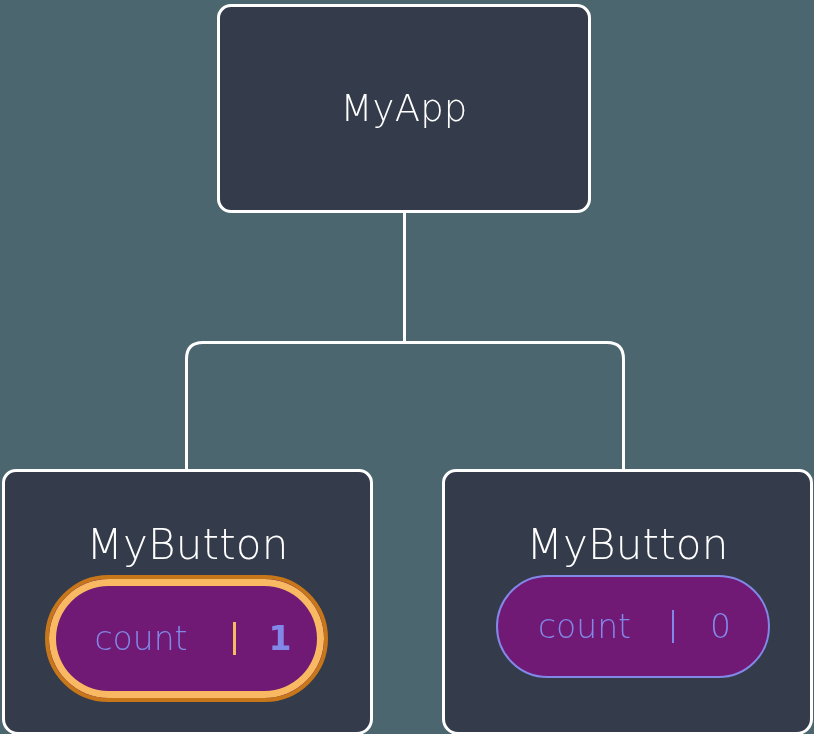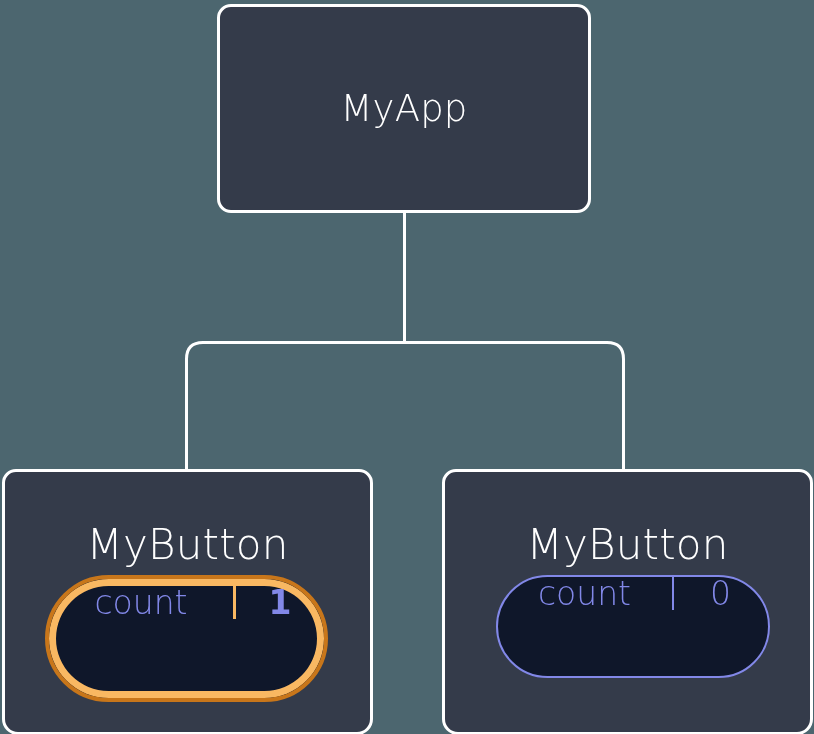--- a/index.html
+++ b/index.html
@@ -74,22 +74,22 @@
     top: 103px;
     left: 0;
     width: 100%;
     display: flex;
     justify-content: center;
   }
   .pill {
     position: relative;
     box-sizing: border-box;
     display: flex;
-    align-items: flex-start;
-    background: #0f172a;
+    align-items: center;
+    background: #701a75;
   }
   .pill-plain {
     width: 274px;
     height: 103px;
     border: 2px solid #8288e8;
     border-radius: 52px;
     margin-left: 10px;
   }
   .pill-highlight {
     width: 283px;

